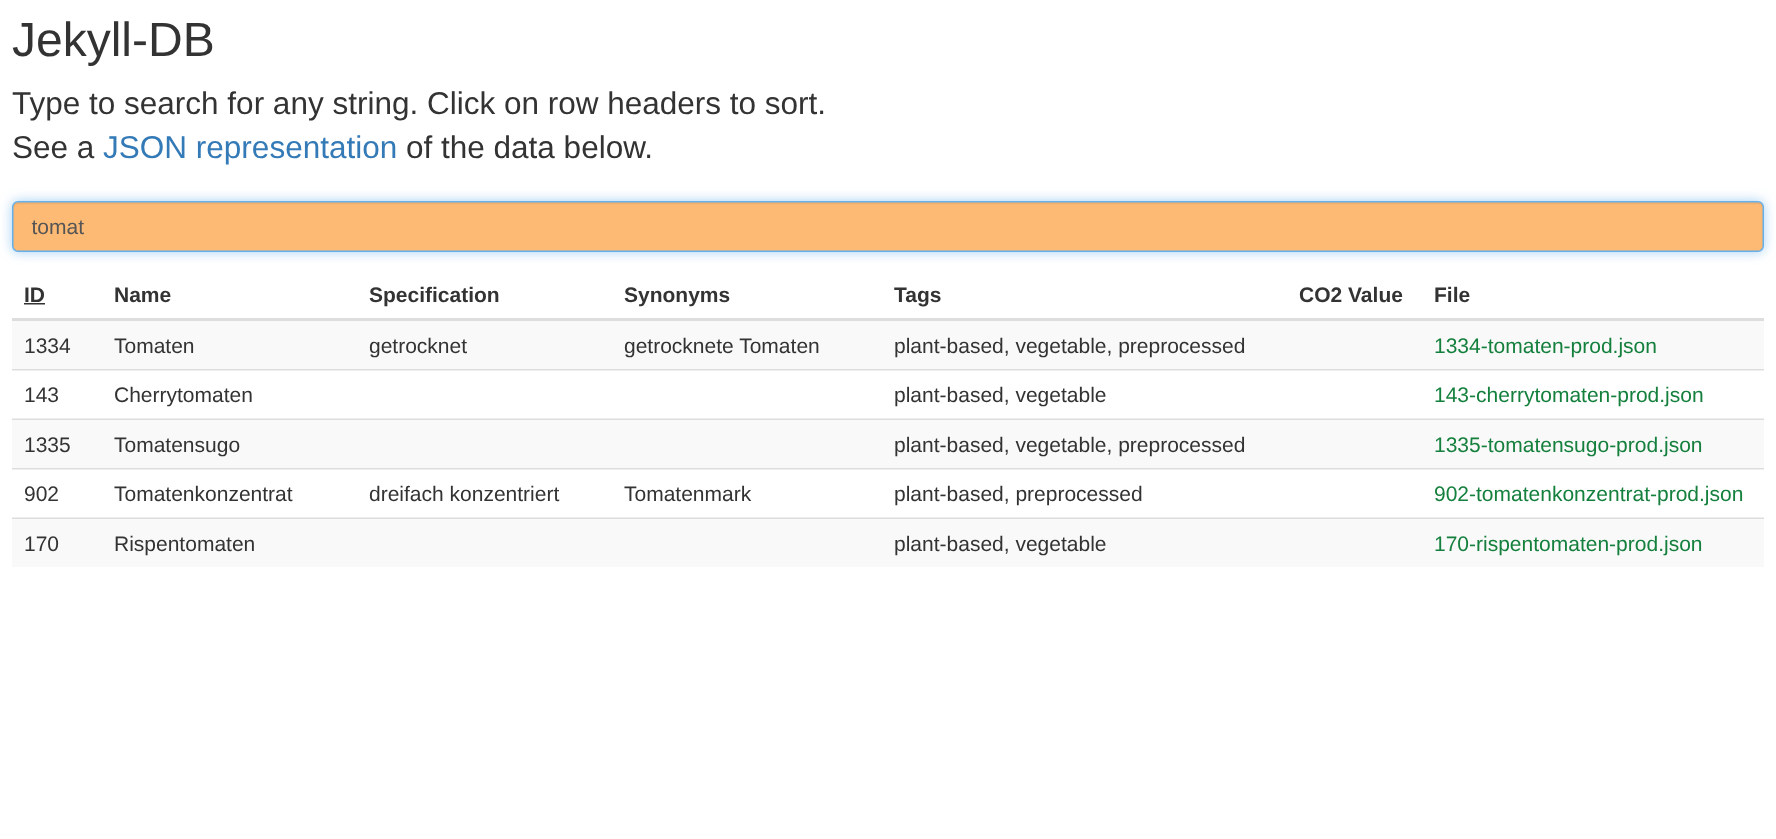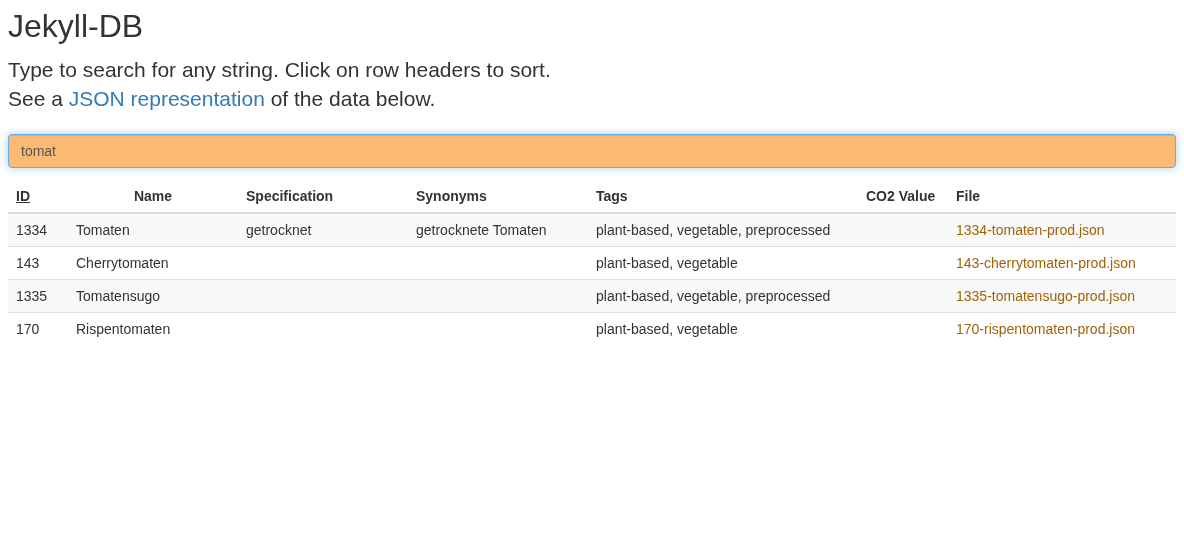--- a/index.html
+++ b/index.html
@@ -56,25 +56,25 @@
   }
   tbody td {
     padding: 8px;
     border-top: 1px solid #ddd;
     vertical-align: top;
   }
   tbody tr:nth-child(odd) {
     background-color: #f9f9f9;
   }
   td a {
-    color: #a16207;
+    color: #15803d;
     text-decoration: none;
   }
   .col-id { width: 60px; text-decoration: underline; }
-  .col-name { width: 170px; text-align: center; }
+  .col-name { width: 170px; }
   .col-spec { width: 170px; }
   .col-syn { width: 180px; }
   .col-tags { width: 270px; }
   .col-co2 { width: 90px; margin-top: 44px; }
 </style>
 </head>
 <body>
 
 
 
@@ -121,20 +121,29 @@
       <tr>
         <td>1335</td>
         <td>Tomatensugo</td>
         <td></td>
         <td></td>
         <td>plant-based, vegetable, preprocessed</td>
         <td></td>
         <td><a href="#">1335-tomatensugo-prod.json</a></td>
       </tr>
       <tr>
+        <td>902</td>
+        <td>Tomatenkonzentrat</td>
+        <td>dreifach konzentriert</td>
+        <td>Tomatenmark</td>
+        <td>plant-based, preprocessed</td>
+        <td></td>
+        <td><a href="#">902-tomatenkonzentrat-prod.json</a></td>
+      </tr>
+      <tr>
         <td>170</td>
         <td>Rispentomaten</td>
         <td></td>
         <td></td>
         <td>plant-based, vegetable</td>
         <td></td>
         <td><a href="#">170-rispentomaten-prod.json</a></td>
       </tr>
     </tbody>
 </table>

